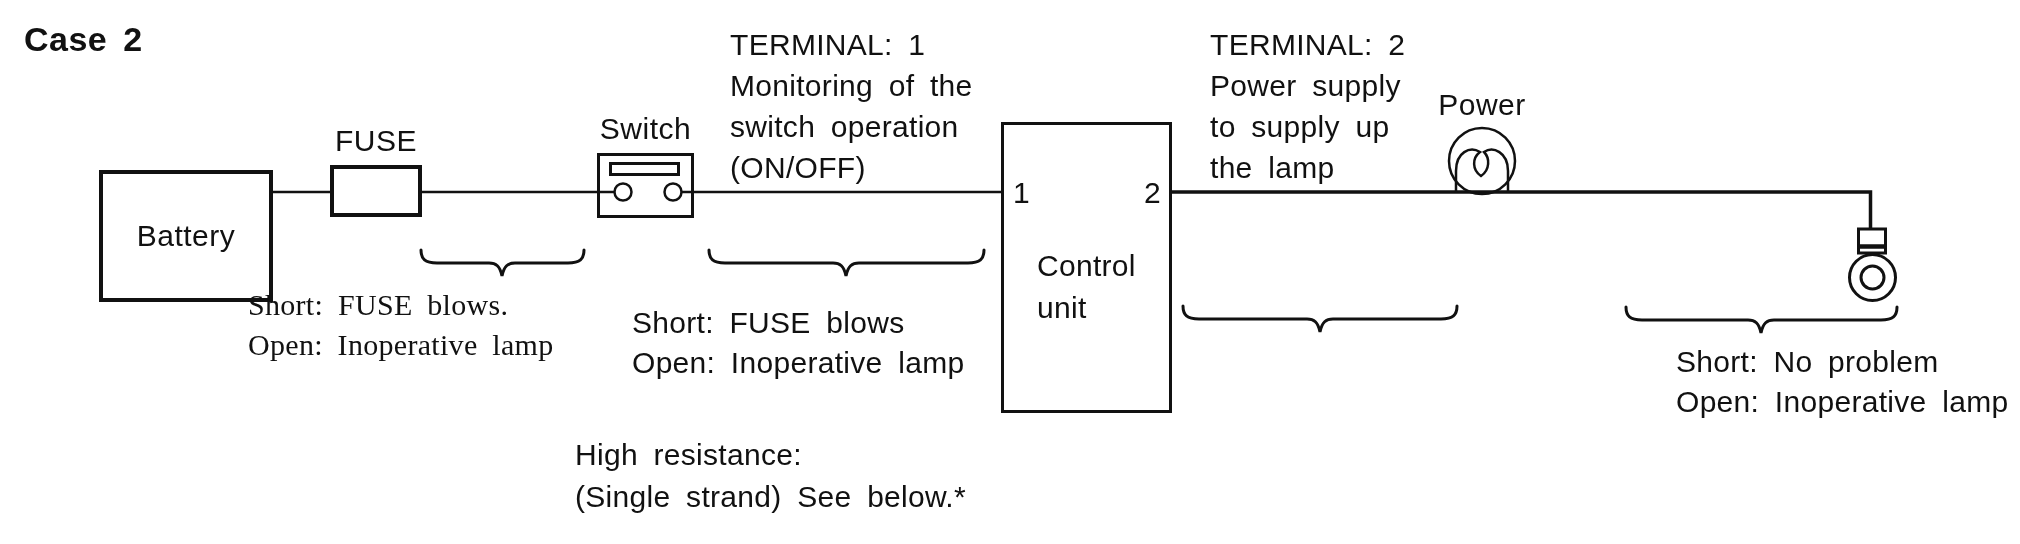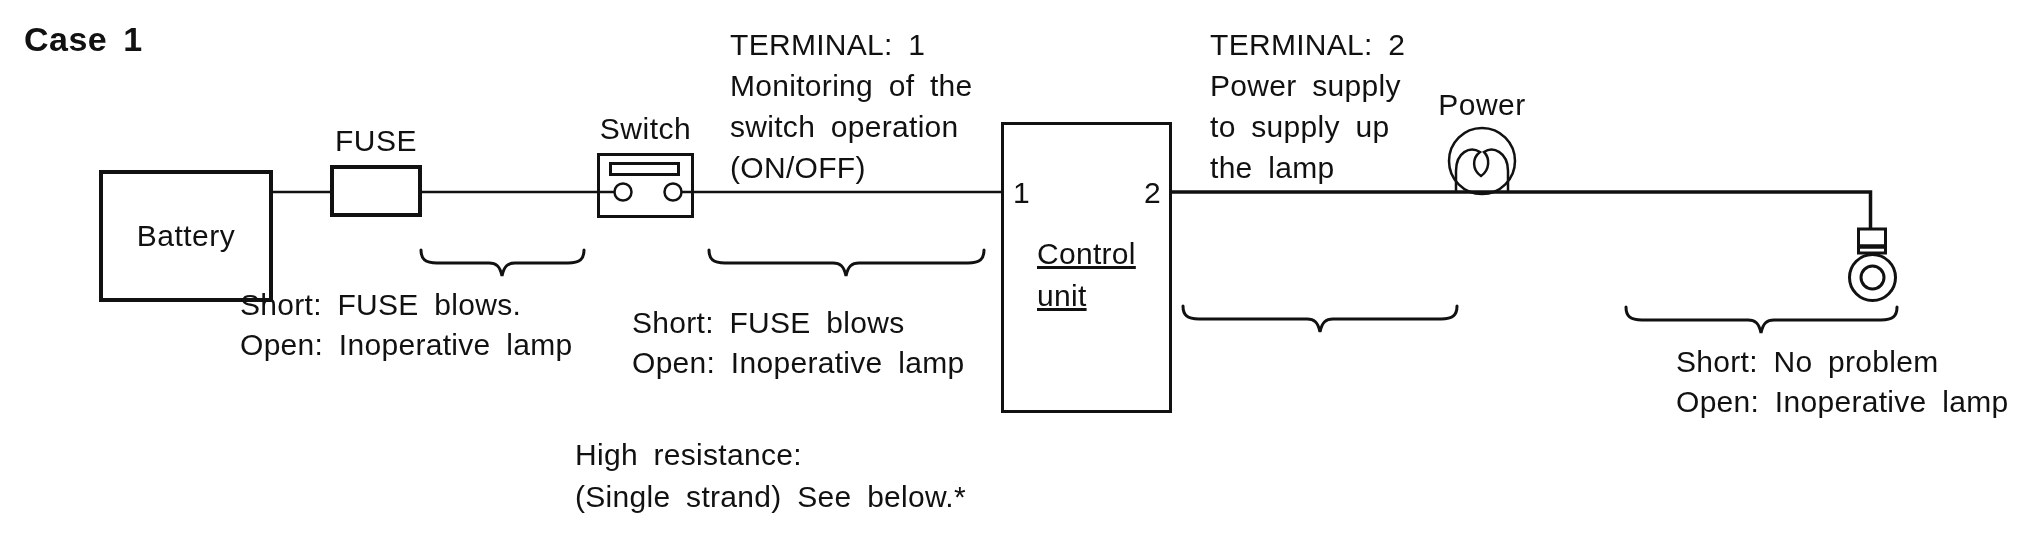--- a/index.html
+++ b/index.html
@@ -51,21 +51,21 @@
 
       <g stroke-width="3" stroke-linecap="round">
         <path d="M421 250 C421 259 425 263 437 263 H489 C496 263 500 266 502 276 C504 266 508 263 515 263 H568 C580 263 584 259 584 250"></path>
         <path d="M709 250 C709 259 713 263 725 263 H833 C840 263 844 266 846 276 C848 266 852 263 859 263 H968 C980 263 984 259 984 250"></path>
         <path d="M1183 306 C1183 315 1187 319 1199 319 H1307 C1314 319 1318 322 1320 332 C1322 322 1326 319 1333 319 H1441 C1453 319 1457 315 1457 306"></path>
         <path d="M1626 307 C1626 316 1630 320 1642 320 H1748 C1755 320 1759 323 1761 333 C1763 323 1767 320 1774 320 H1881 C1893 320 1897 316 1897 307"></path>
       </g>
     </g>
   </svg>
 
-  <div class="t title" style="left:24px;top:20px;">Case 1</div>
+  <div class="t title" style="left:24px;top:20px;">Case 2</div>
 
   <div class="box thick battery" style="left:99px;top:130px;width:174px;height:132px;margin-top:40px;">
     <span>Battery</span>
   </div>
 
   <div class="t lbl" style="left:330px;top:124px;width:92px;">FUSE</div>
   <div class="box thick" style="left:330px;top:165px;width:92px;height:52px;"></div>
 
   <div class="t lbl" style="left:597px;top:112px;width:97px;">Switch</div>
   <div class="box" style="left:597px;top:153px;width:97px;height:65px;"></div>
@@ -73,36 +73,36 @@
   <div class="t tnote" style="left:730px;top:24px;">
     <div>TERMINAL: 1</div>
     <div>Monitoring of the</div>
     <div>switch operation</div>
     <div>(ON/OFF)</div>
   </div>
 
   <div class="box" style="left:1001px;top:122px;width:171px;height:291px;">
     <span class="pin" style="left:9px;top:51px;">1</span>
     <span class="pin" style="left:140px;top:51px;">2</span>
-    <div class="cu-text" style="left:33px;top:108px;text-decoration:underline;">
+    <div class="cu-text" style="left:33px;top:120px;">
       <div>Control</div>
       <div>unit</div>
     </div>
   </div>
 
   <div class="t tnote" style="left:1210px;top:24px;">
     <div>TERMINAL: 2</div>
     <div>Power supply</div>
     <div>to supply up</div>
     <div>the lamp</div>
   </div>
 
   <div class="t lbl" style="left:1437px;top:88px;width:90px;">Power</div>
 
-  <div class="t note" style="left:240px;top:285px;">
+  <div class="t note" style="left:248px;top:285px;font-family:Liberation Serif, serif;">
     <div>Short: FUSE blows.</div>
     <div>Open: Inoperative lamp</div>
   </div>
 
   <div class="t note" style="left:632px;top:287px;margin-top:16px;">
     <div>Short: FUSE blows</div>
     <div>Open: Inoperative lamp</div>
   </div>
 
 

